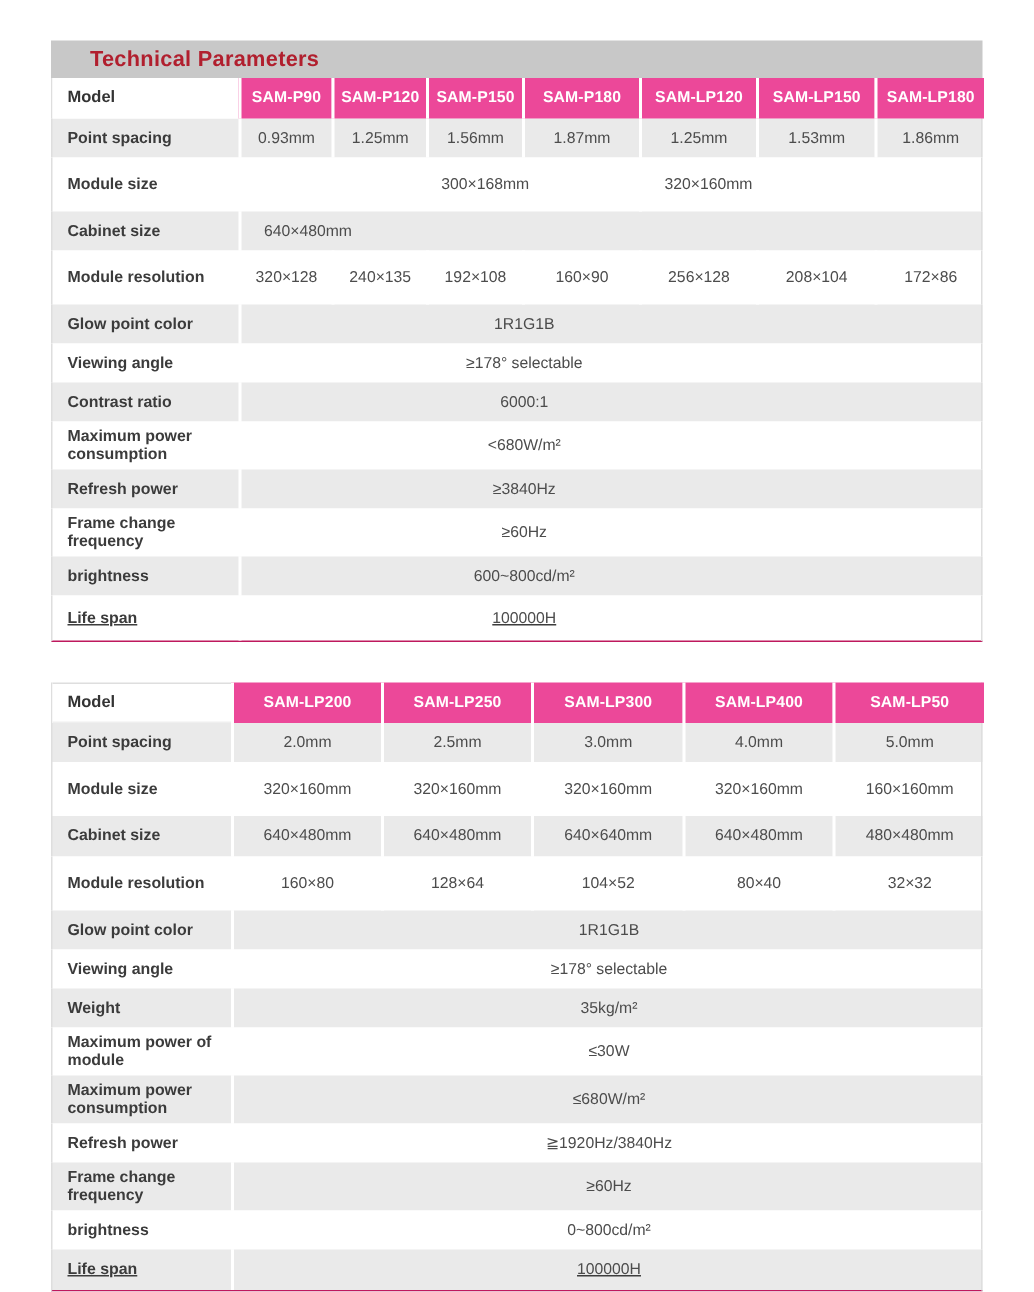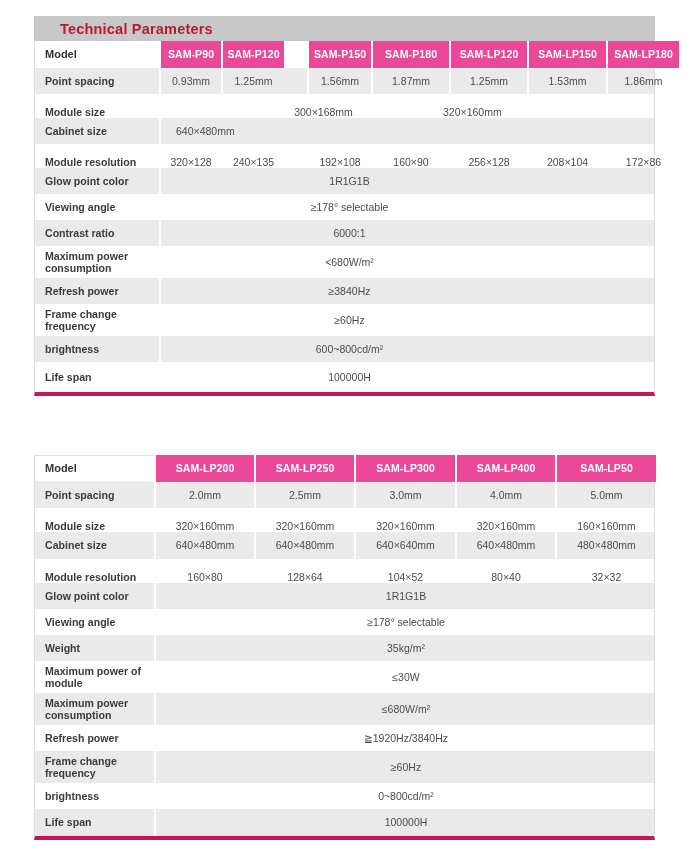--- a/index.html
+++ b/index.html
@@ -2,41 +2,41 @@
 <html><head>
 <meta charset="utf-8">
 <style>
   html,body{margin:0;padding:0;}
   body{
     width:689px;height:861px;background:#ffffff;position:relative;
     font-family:"Liberation Sans","DejaVu Sans",sans-serif;
     color:#3d3d3d;
   }
   .tbl-wrap{position:absolute;left:34px;width:621px;}
-  #t1{top:16px;}
+  #t1{top:27px;}
   #t2{top:455px;}
 
   .titlebar{
     height:25px;background:#c8c8c8;display:flex;align-items:center;
     padding-left:26px;box-sizing:border-box;
   }
   .titlebar span{
     color:#b11f2e;font-size:14.5px;font-weight:600;letter-spacing:.2px;
   }
 
   .t-row{
     display:flex;align-items:stretch;
     border-left:1px solid #dedede;border-right:1px solid #dedede;
   }
   .t-row.hdr{border-left:1px solid #dedede;}
-  .t-row.last{border-bottom:4px solid #be185d;}
+  .t-row.last{border-bottom:1px solid #be185d;text-decoration:underline;}
   .r-gray{background:#eaeaea;}
   .r-white{background:#ffffff;}
 
-  .h27{height:27px;} .h26{height:26px;} .h28{height:24px;align-items:flex-end;}
+  .h27{height:27px;} .h26{height:26px;} .h28{height:36px;}
   .h32{height:32px;} .h30{height:30px;}
 
   .cell{
     display:flex;align-items:center;box-sizing:border-box;flex:none;
     font-size:10.5px;color:#4c4c4c;line-height:1.15;
   }
   .lab{
     padding-left:10px;padding-right:6px;
     font-weight:600;color:#3b3b3b;font-size:10.6px;
   }
@@ -48,21 +48,21 @@
 
   .red{
     background:#ec4899;color:#ffffff;justify-content:center;
     font-weight:600;font-size:10.5px;border-left:2px solid #ffffff;
     letter-spacing:.1px;
   }
 
   .vc{justify-content:center;border-left:2px solid #ffffff;}
 
   
-  .t1 .c0{width:62px;} .t1 .c1{width:63px;} .t1 .c2{width:64px;margin-left:23px;}
+  .t1 .c0{width:62px;} .t1 .c1{width:63px;} .t1 .c2{width:64px;}
   .t1 .c3{width:78px;} .t1 .c4{width:78px;} .t1 .c5{width:79px;}
   .t1 .c6{width:73px;}
   .t1 .spanL{width:267px;justify-content:center;padding-left:60px;}
   .t1 .spanR{width:230px;justify-content:flex-start;padding-left:15px;}
   .t1 .full{width:497px;justify-content:center;padding-right:118px;}
 
   
   .t2 .m0{width:100px;} .t2 .m1{width:100px;} .t2 .m2{width:101px;}
   .t2 .m3{width:100px;} .t2 .m4{width:101px;}
   .t2 .full{width:502px;justify-content:center;}

